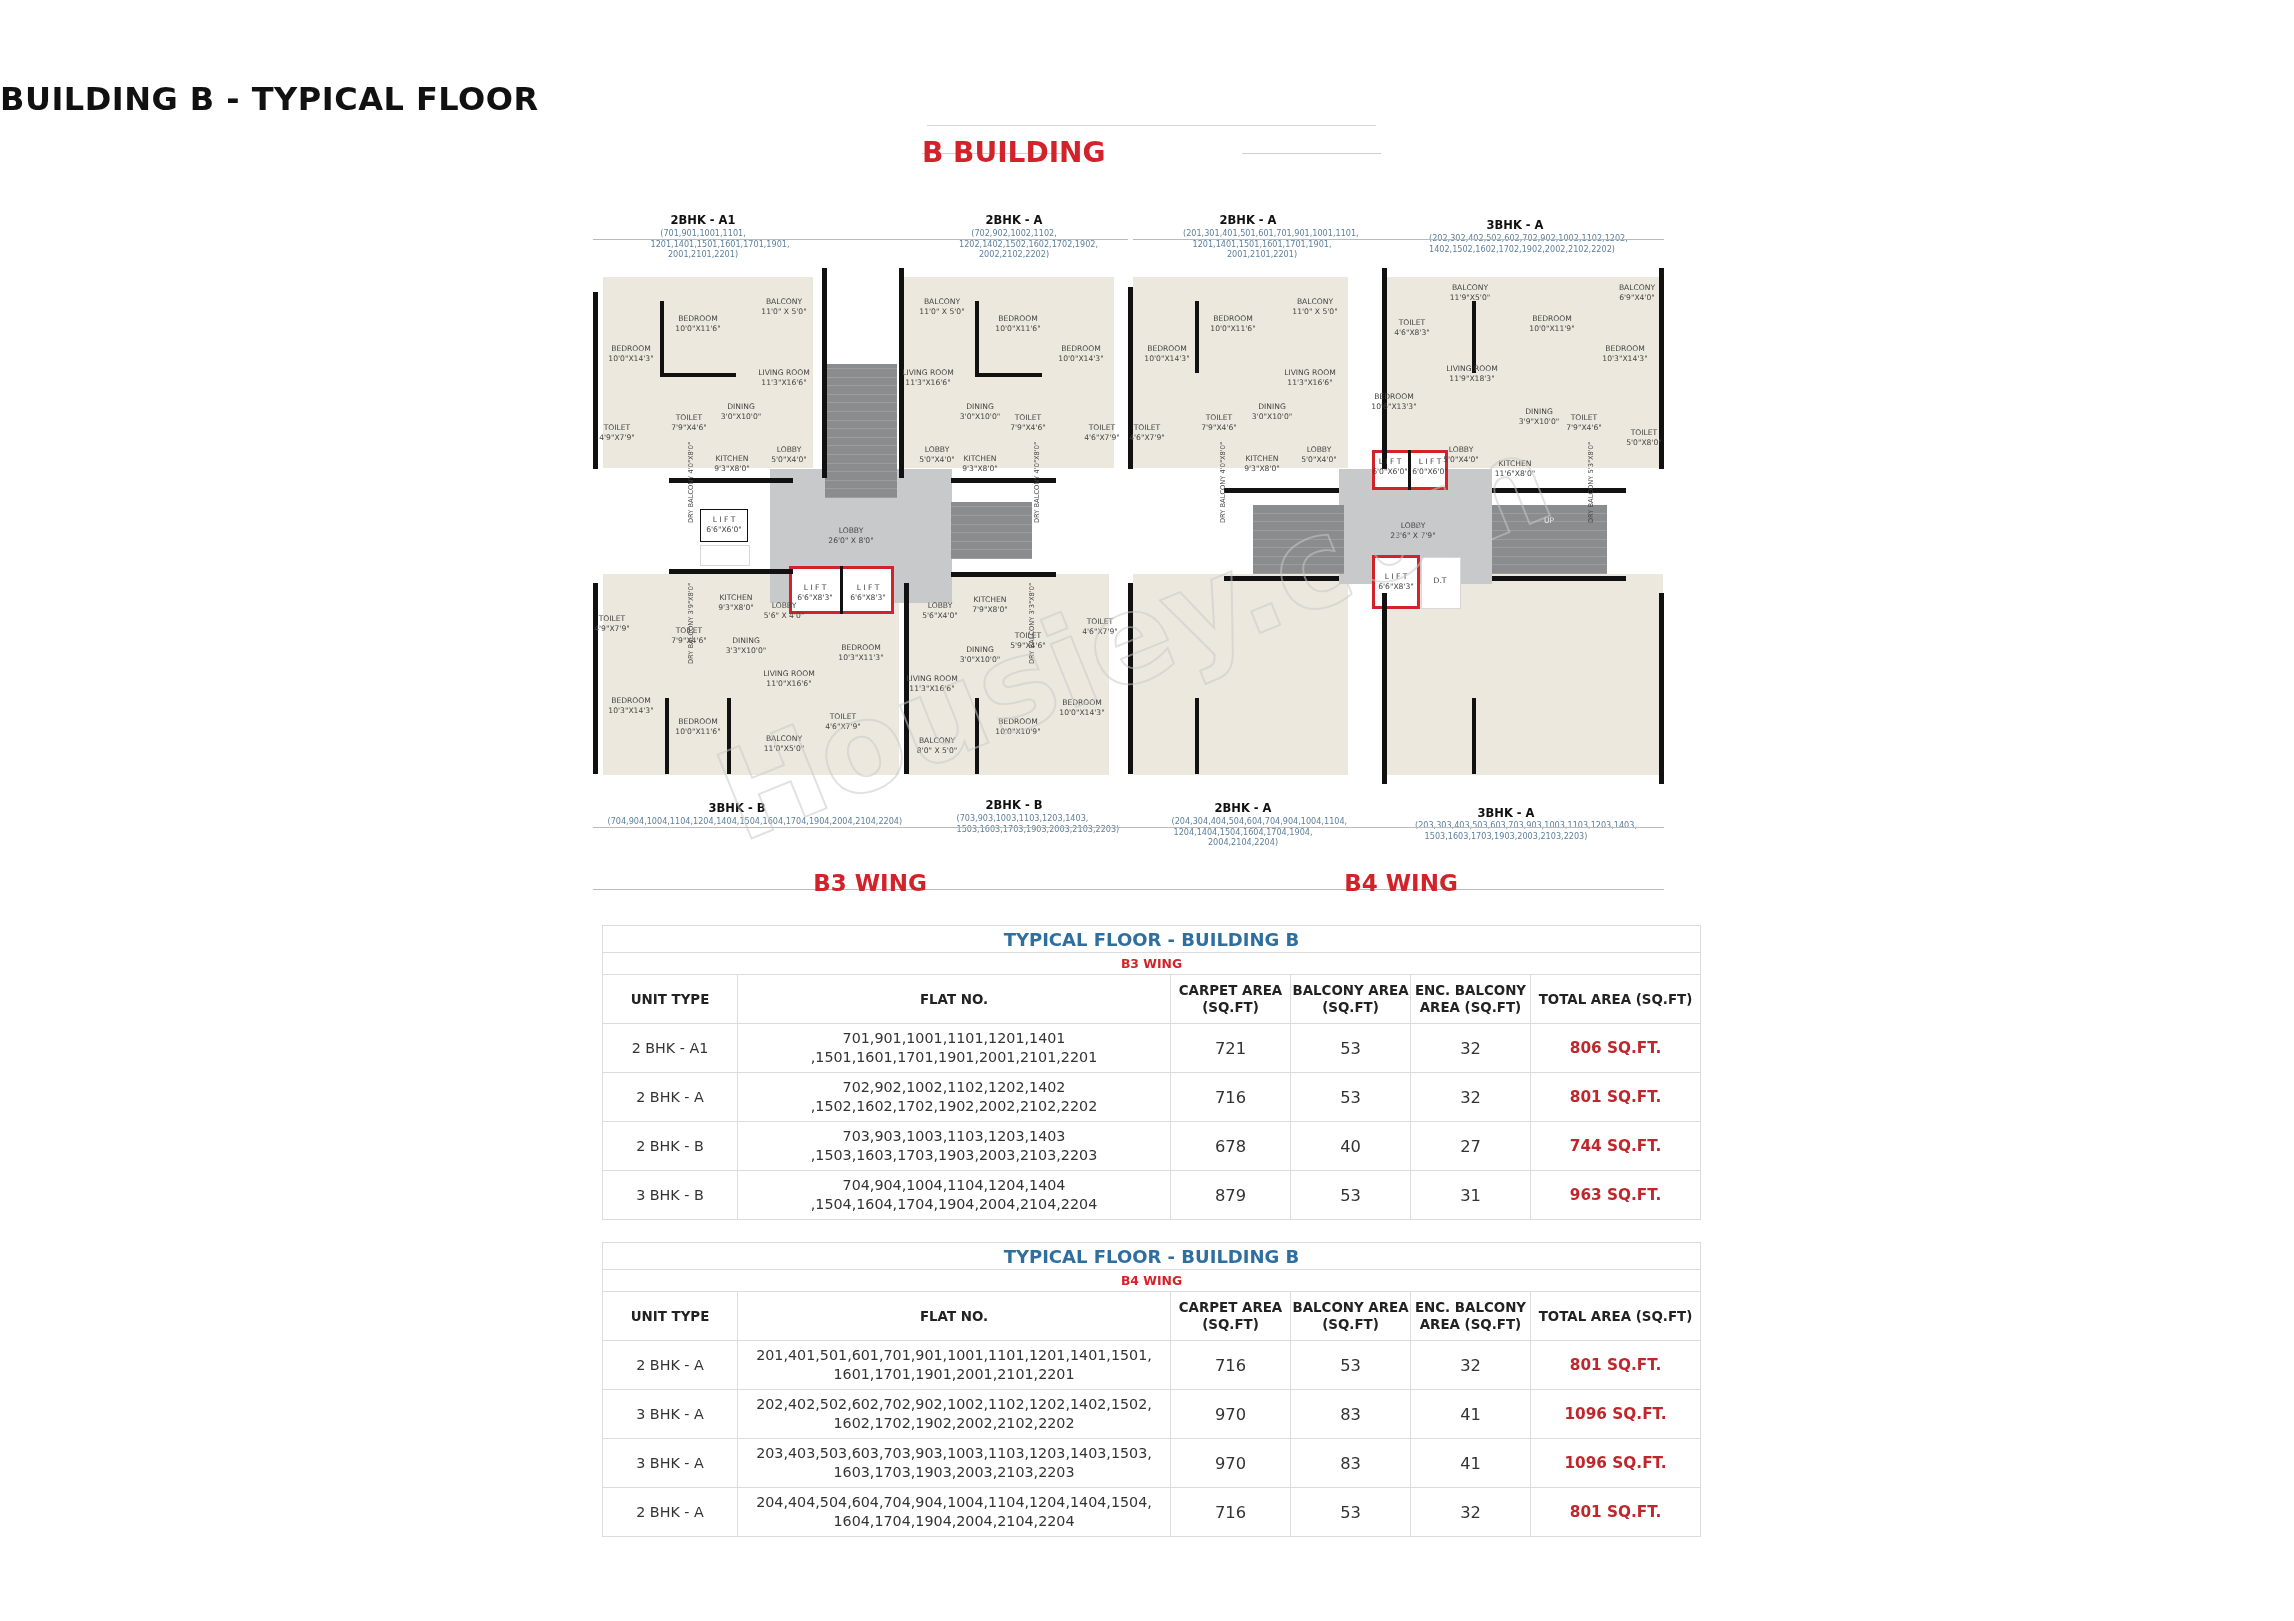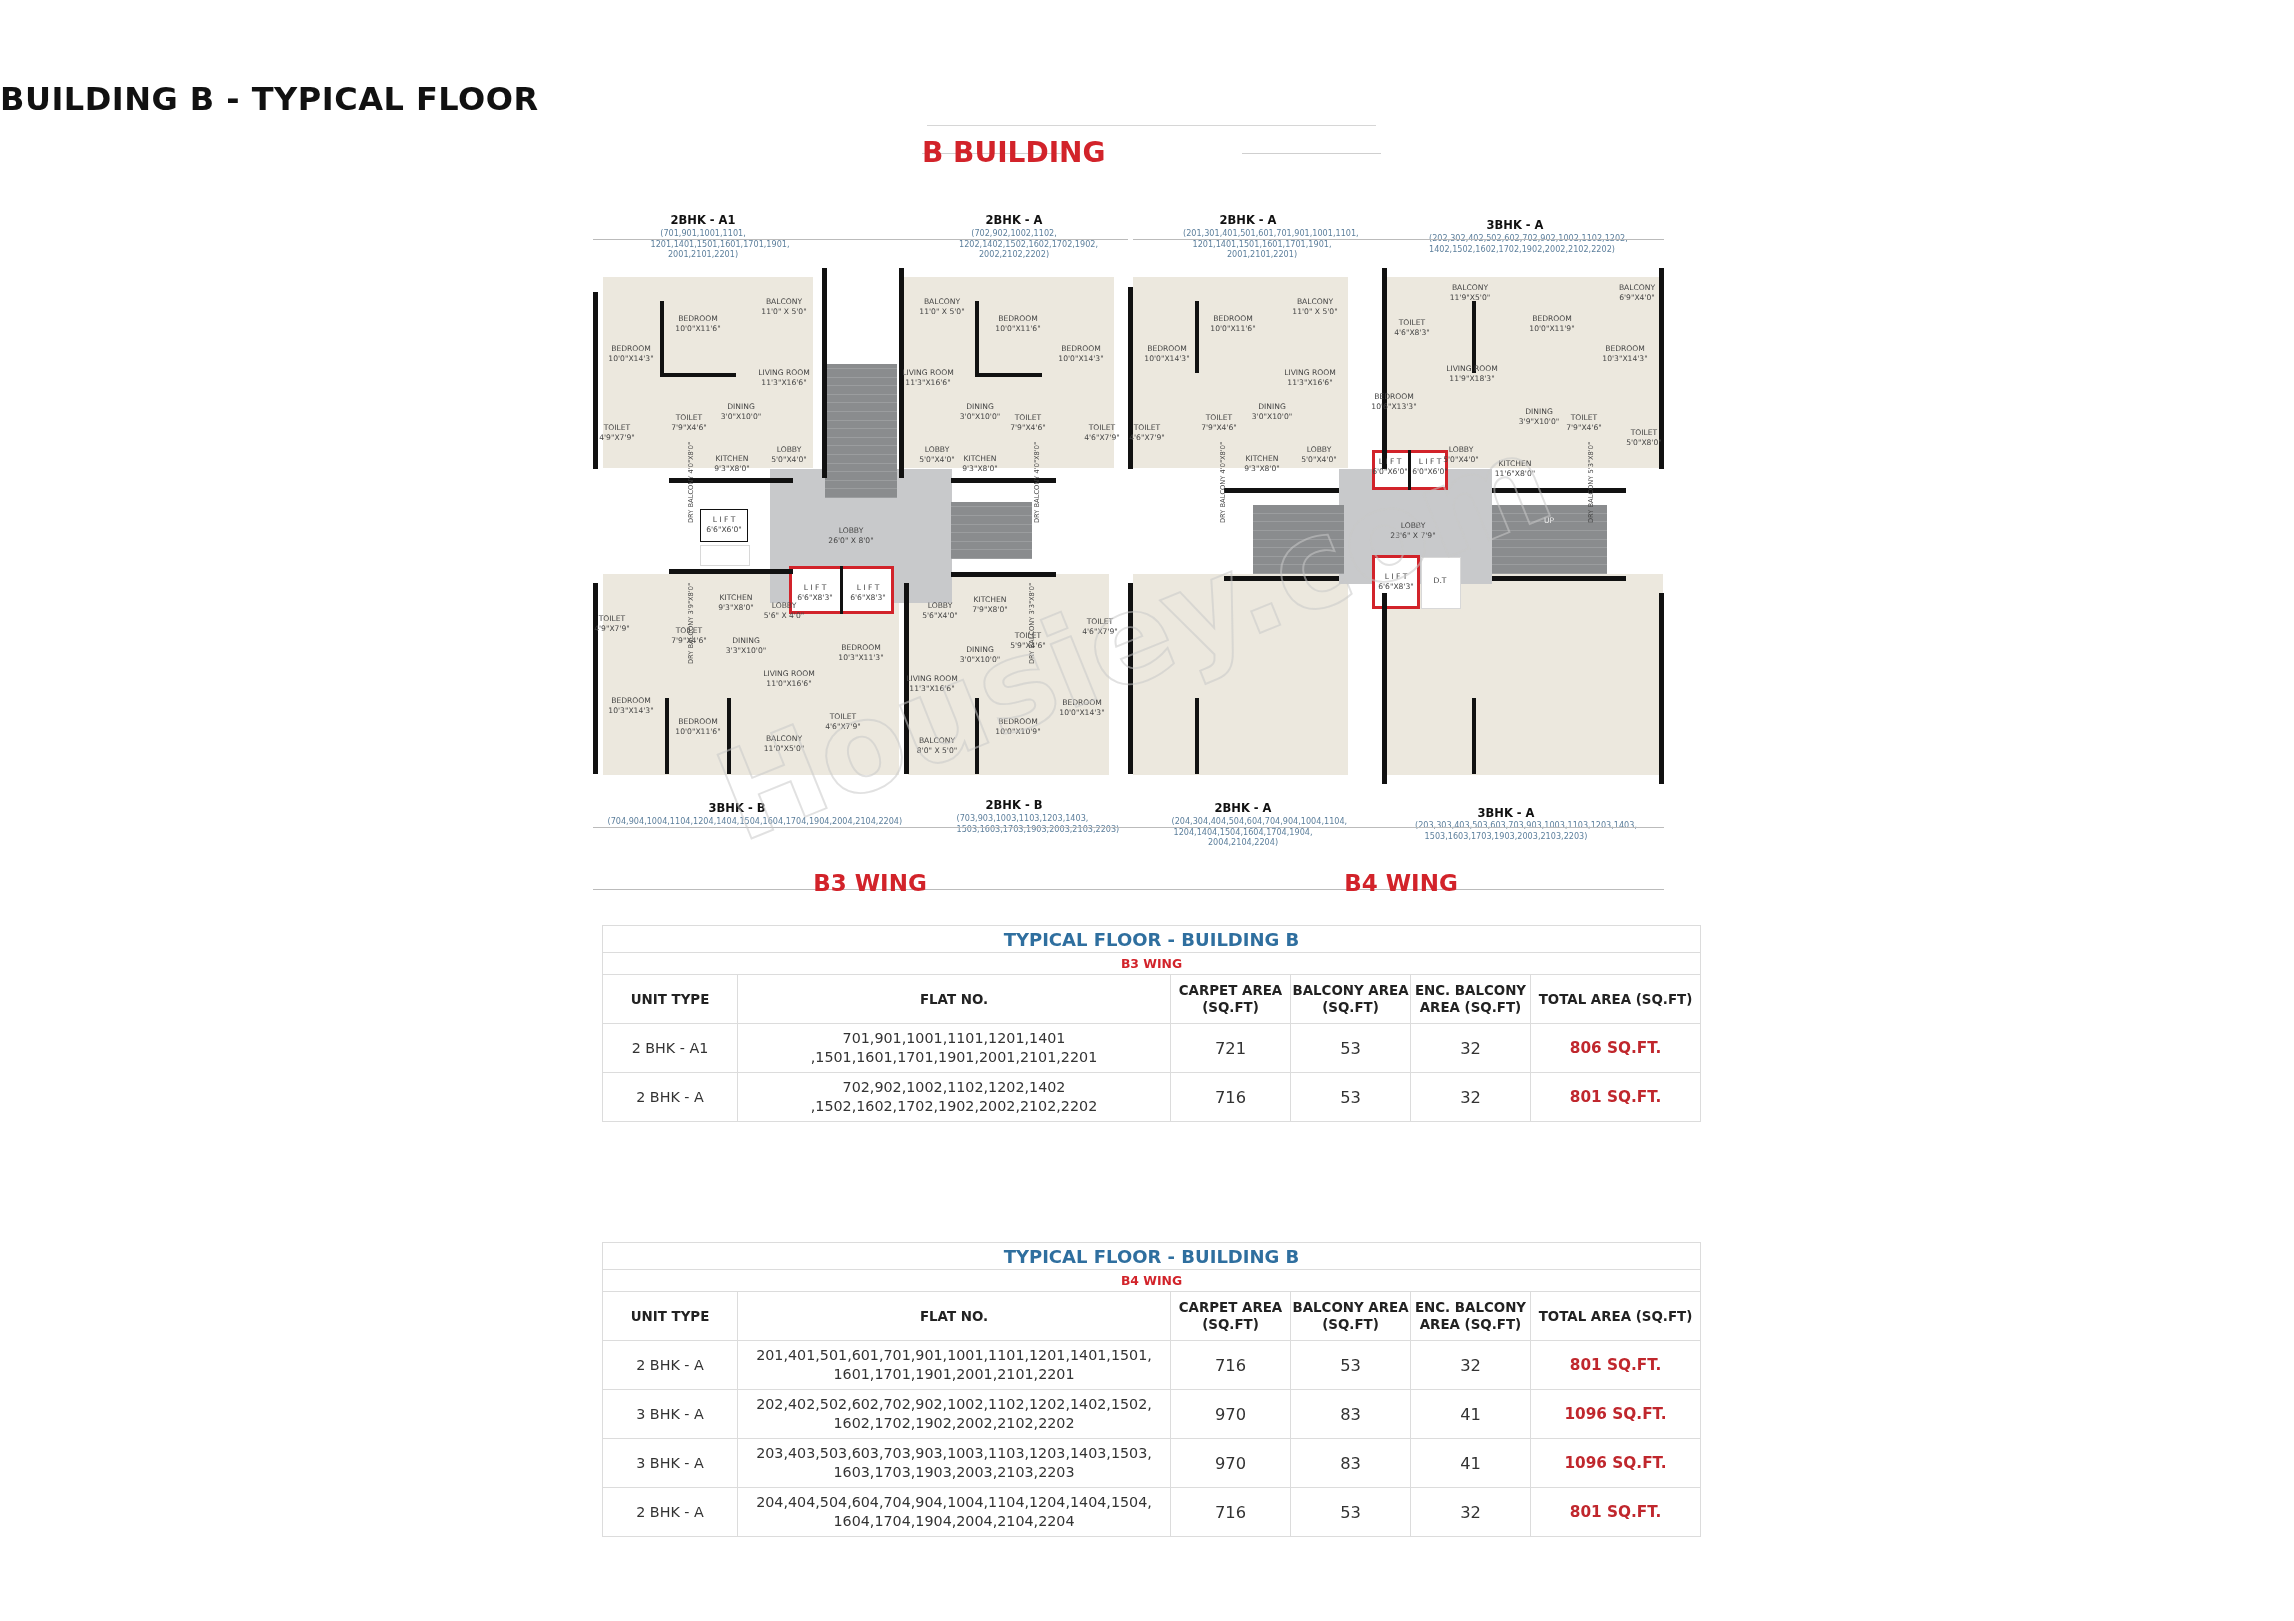--- a/index.html
+++ b/index.html
@@ -458,20 +458,42 @@
     <td class="unit">2 BHK - A</td>
     <td class="flats">
           <div>702,902,1002,1102,1202,1402</div>
           <div>,1502,1602,1702,1902,2002,2102,2202</div>
         </td>
     <td class="num">716</td>
     <td class="num">53</td>
     <td class="num">32</td>
     <td class="total">801 SQ.FT.</td>
   </tr>
+  <tr class="row">
+    <td class="unit">2 BHK - B</td>
+    <td class="flats">
+          <div>703,903,1003,1103,1203,1403</div>
+          <div>,1503,1603,1703,1903,2003,2103,2203</div>
+        </td>
+    <td class="num">678</td>
+    <td class="num">40</td>
+    <td class="num">27</td>
+    <td class="total">744 SQ.FT.</td>
+  </tr>
+  <tr class="row">
+    <td class="unit">3 BHK - B</td>
+    <td class="flats">
+          <div>704,904,1004,1104,1204,1404</div>
+          <div>,1504,1604,1704,1904,2004,2104,2204</div>
+        </td>
+    <td class="num">879</td>
+    <td class="num">53</td>
+    <td class="num">31</td>
+    <td class="total">963 SQ.FT.</td>
+  </tr>
 </tbody>
   </table>
 
 <table class="tbl" style="top:1242px">
   <tbody>
       <tr>
         <td colspan="6" class="t-title">TYPICAL FLOOR - BUILDING B</td>
       </tr>
   <tr>
         <td colspan="6" class="t-wing">B4 WING</td>

